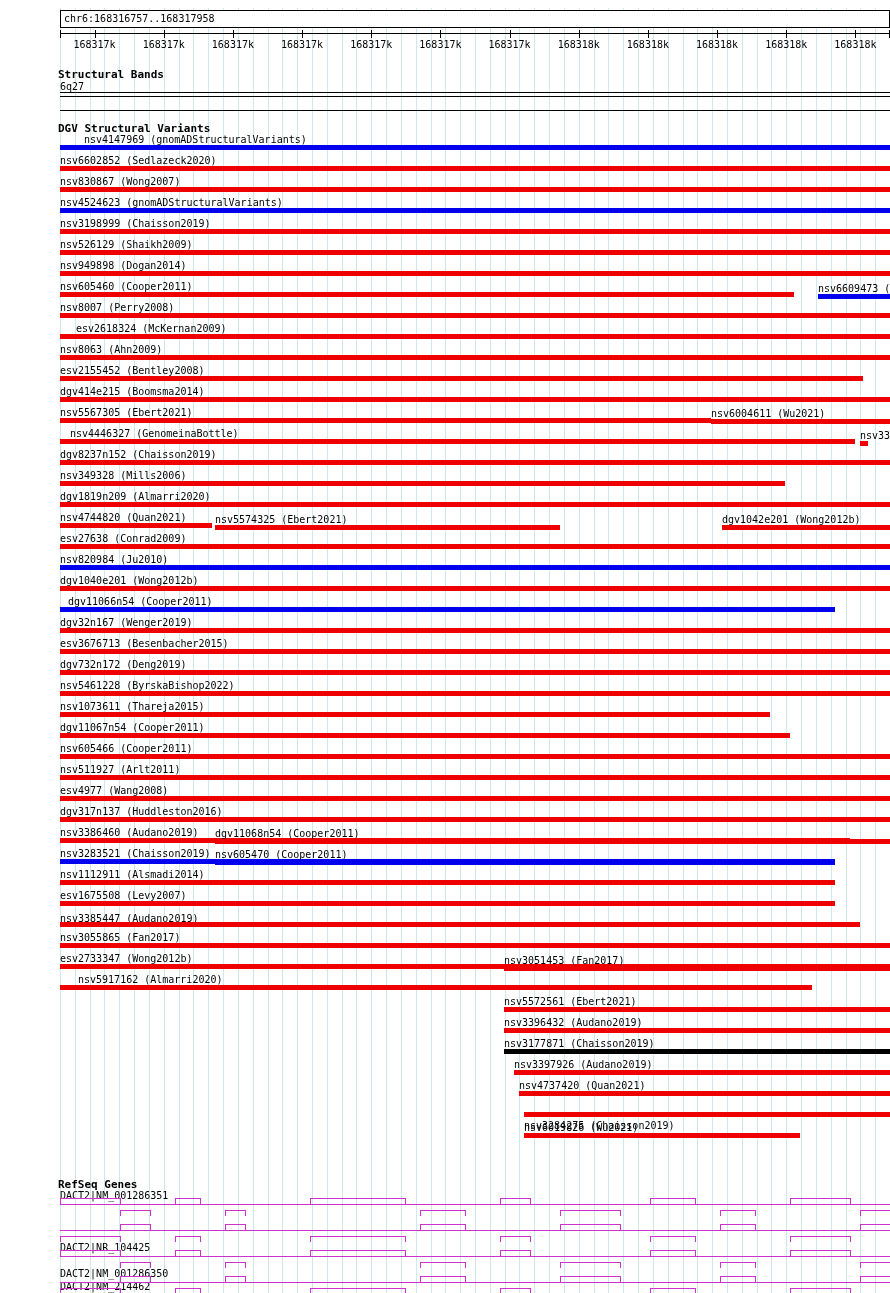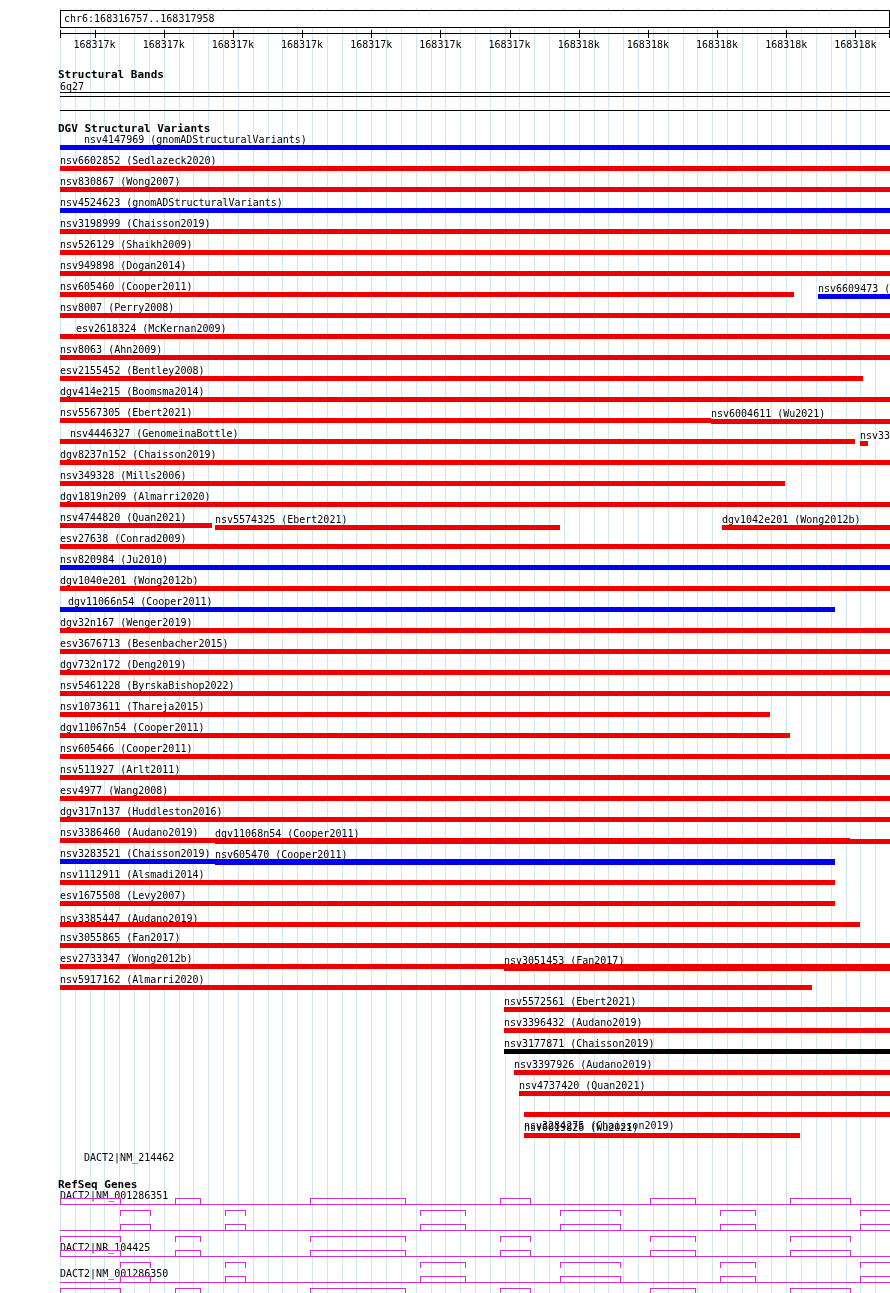--- a/index.html
+++ b/index.html
@@ -316,21 +316,21 @@
       <div class="feature-label" style="left: 60px; top: 890px;">esv1675508 (Levy2007)</div>
       <div class="bar" style="left: 60px; top: 901px; width: 775px; background: rgb(238, 0, 0);"></div>
       <div class="feature-label" style="left: 60px; top: 865px; margin-top: 48px;">nsv3385447 (Audano2019)</div>
       <div class="bar" style="left: 60px; top: 922px; width: 800px; background: rgb(238, 0, 0);"></div>
       <div class="feature-label" style="left: 60px; top: 932px; text-align: center;">nsv3055865 (Fan2017)</div>
       <div class="bar" style="left: 60px; top: 943px; width: 830px; background: rgb(238, 0, 0);"></div>
       <div class="feature-label" style="left: 60px; top: 953px;">esv2733347 (Wong2012b)</div>
       <div class="bar" style="left: 60px; top: 964px; width: 830px; background: rgb(238, 0, 0);"></div>
       <div class="feature-label" style="left: 504px; top: 955px;">nsv3051453 (Fan2017)</div>
       <div class="bar" style="left: 504px; top: 966px; width: 386px; background: rgb(238, 0, 0);"></div>
-      <div class="feature-label" style="left: 60px; top: 974px;">nsv5917162 (Almarri2020)</div>
+      <div class="feature-label" style="left: 60px; top: 974px; padding-left: 18px;">nsv5917162 (Almarri2020)</div>
       <div class="bar" style="left: 60px; top: 985px; width: 752px; background: rgb(238, 0, 0);"></div>
       <div class="feature-label" style="left: 504px; top: 996px;">nsv5572561 (Ebert2021)</div>
       <div class="bar" style="left: 504px; top: 1007px; width: 386px; background: rgb(238, 0, 0);"></div>
       <div class="feature-label" style="left: 504px; top: 1017px;">nsv3396432 (Audano2019)</div>
       <div class="bar" style="left: 504px; top: 1028px; width: 386px; background: rgb(238, 0, 0);"></div>
       <div class="feature-label" style="left: 504px; top: 1038px;">nsv3177871 (Chaisson2019)</div>
       <div class="bar" style="left: 504px; top: 1049px; width: 386px; background: rgb(0, 0, 0);"></div>
       <div class="feature-label" style="left: 514px; top: 1059px;">nsv3397926 (Audano2019)</div>
       <div class="bar" style="left: 514px; top: 1070px; width: 376px; background: rgb(238, 0, 0);"></div>
       <div class="feature-label" style="left: 519px; top: 1080px;">nsv4737420 (Quan2021)</div>
@@ -373,21 +373,21 @@
       <div class="gene-hline" style="left: 650px; top: 1198px; width: 1px; height: 6px; background: rgb(204, 51, 204);"></div>
       <div class="gene-hline" style="left: 695px; top: 1198px; width: 1px; height: 6px; background: rgb(204, 51, 204);"></div>
       <div class="gene-hline" style="left: 720px; top: 1210px; width: 35px;"></div>
       <div class="gene-hline" style="left: 720px; top: 1210px; width: 1px; height: 6px; background: rgb(204, 51, 204);"></div>
       <div class="gene-hline" style="left: 755px; top: 1210px; width: 1px; height: 6px; background: rgb(204, 51, 204);"></div>
       <div class="gene-hline" style="left: 790px; top: 1198px; width: 60px;"></div>
       <div class="gene-hline" style="left: 790px; top: 1198px; width: 1px; height: 6px; background: rgb(204, 51, 204);"></div>
       <div class="gene-hline" style="left: 850px; top: 1198px; width: 1px; height: 6px; background: rgb(204, 51, 204);"></div>
       <div class="gene-hline" style="left: 860px; top: 1210px; width: 30px;"></div>
       <div class="gene-hline" style="left: 860px; top: 1210px; width: 1px; height: 6px; background: rgb(204, 51, 204);"></div>
-      <div class="gene-row-label" style="left: 60px; top: 1152px; padding-left: 24px;">DACT2|NM_214462</div>
+      <div class="gene-row-label" style="left: 60px; top: 1281px;">DACT2|NM_214462</div>
       <div class="gene-line" style="left: 60px; top: 1230px; width: 830px;"></div>
       <div class="gene-hline" style="left: 60px; top: 1236px; width: 60px;"></div>
       <div class="gene-hline" style="left: 60px; top: 1236px; width: 1px; height: 6px; background: rgb(204, 51, 204);"></div>
       <div class="gene-hline" style="left: 120px; top: 1236px; width: 1px; height: 6px; background: rgb(204, 51, 204);"></div>
       <div class="gene-hline" style="left: 120px; top: 1224px; width: 30px;"></div>
       <div class="gene-hline" style="left: 120px; top: 1224px; width: 1px; height: 6px; background: rgb(204, 51, 204);"></div>
       <div class="gene-hline" style="left: 150px; top: 1224px; width: 1px; height: 6px; background: rgb(204, 51, 204);"></div>
       <div class="gene-hline" style="left: 175px; top: 1236px; width: 25px;"></div>
       <div class="gene-hline" style="left: 175px; top: 1236px; width: 1px; height: 6px; background: rgb(204, 51, 204);"></div>
       <div class="gene-hline" style="left: 200px; top: 1236px; width: 1px; height: 6px; background: rgb(204, 51, 204);"></div>

